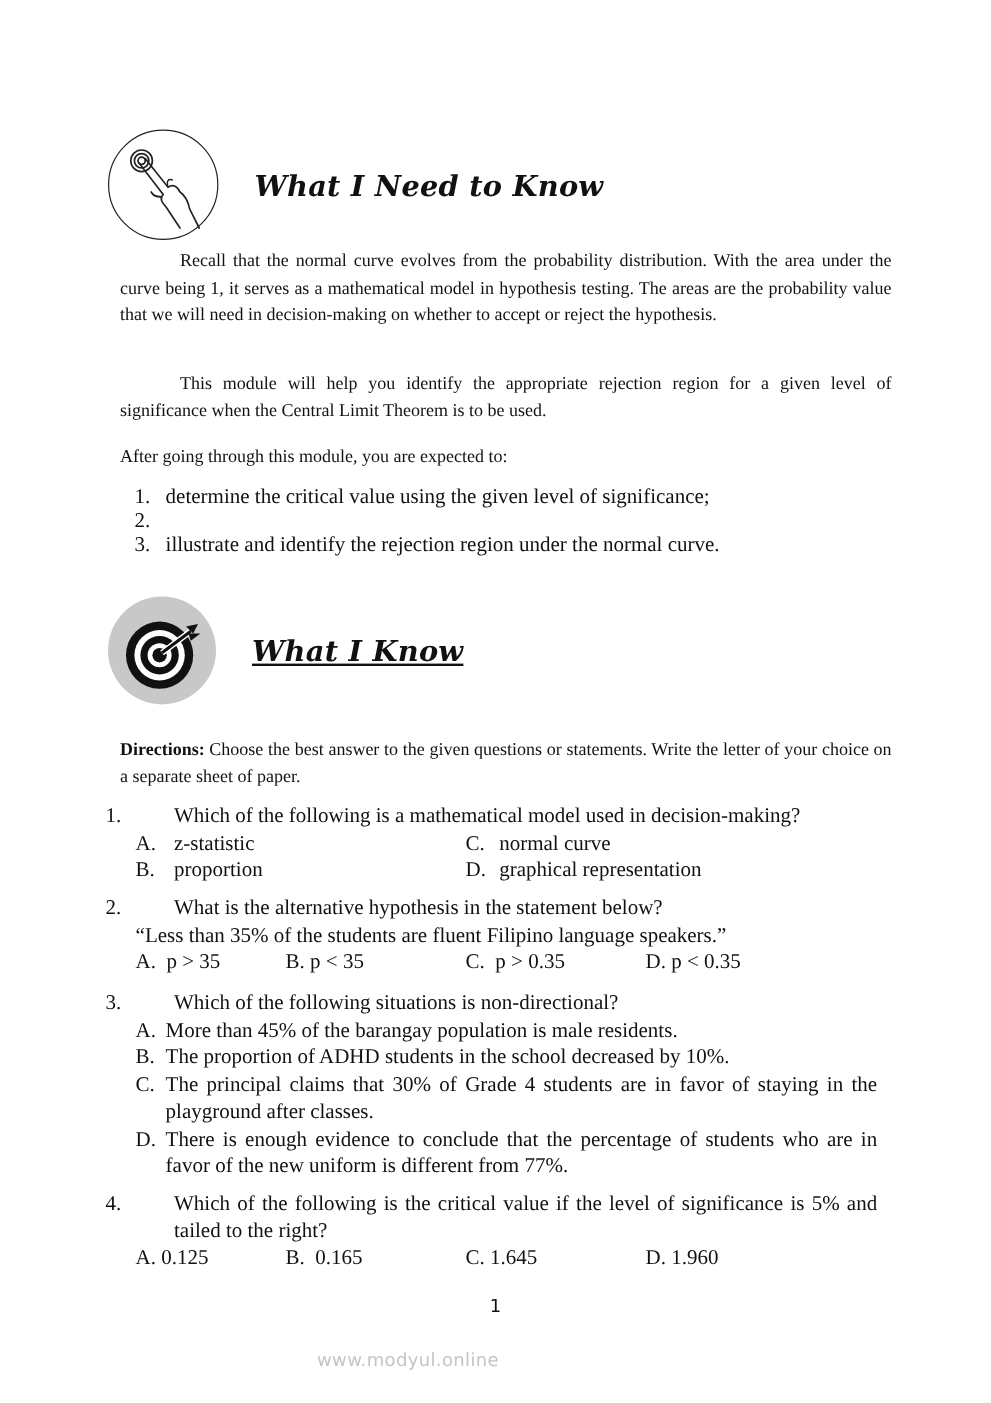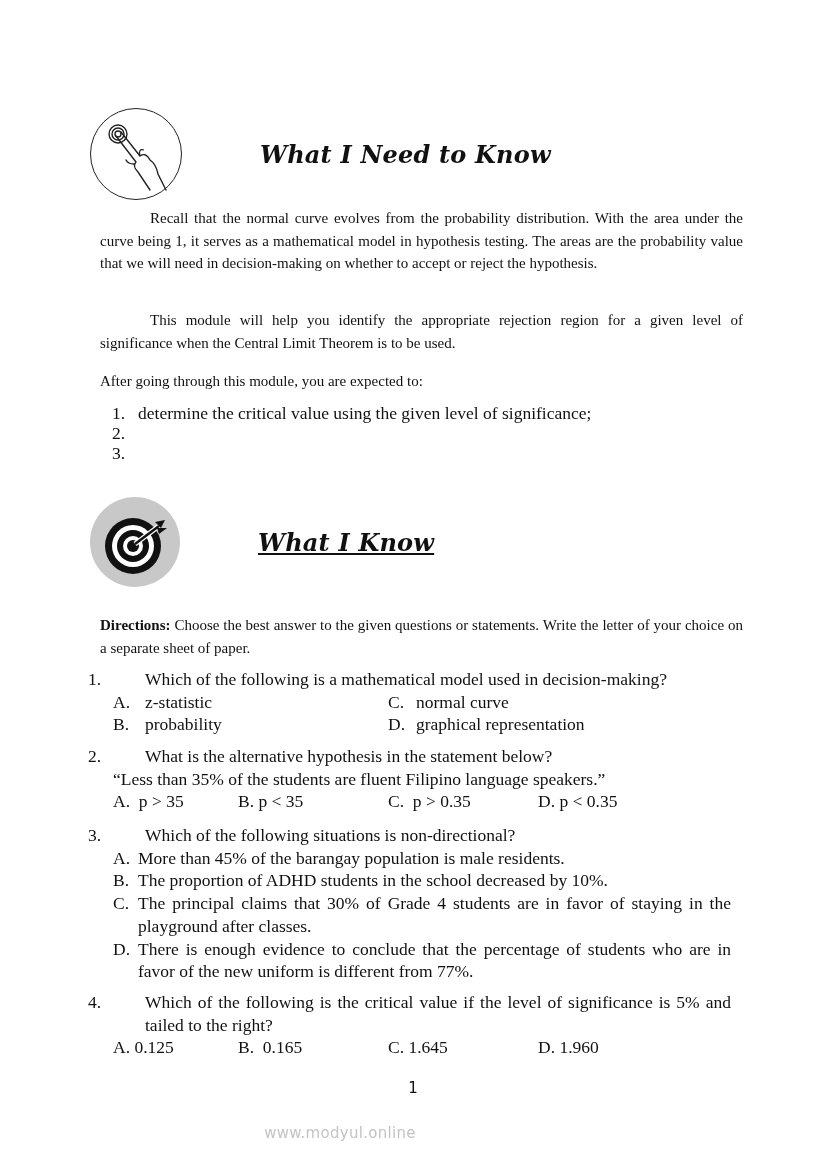--- a/index.html
+++ b/index.html
@@ -1,19 +1,19 @@
 <!DOCTYPE html>
 <html><head>
   <meta charset="utf-8">
   <style>
     html, body { margin: 0; padding: 0; background: #ffffff; }
     body { width: 826px; height: 1169px; position: relative; overflow: hidden;
            font-family: "DejaVu Serif", "Liberation Serif", serif; color: #111; }
     .page { position: absolute; left: 0; top: 0; width: 826px; height: 1169px; }
-    .section-header { position: absolute; left: 90px; display: flex; align-items: center; gap: 48px; }
+    .section-header { position: absolute; left: 90px; display: flex; align-items: center; }
     .icon-circle { width: 90px; height: 90px; border-radius: 50%; display: flex; align-items: center; justify-content: center; }
     .icon-hand { border: 1.5px solid #222; background: #fff; }
     .icon-target { background: #c8c8c8; }
     .section-title { font-family: "DejaVu Serif", serif; font-weight: bold; font-style: italic;
                      font-size: 24px; margin-left: 30px; color: #111; letter-spacing: 0.2px; }
     .body-text { position: absolute; left: 100px; width: 643px; font-family: "Liberation Serif", serif;
                  font-size: 15px; line-height: 22.7px; text-align: justify; }
     .indent { text-indent: 50px; }
     .obj-list { position: absolute; left: 112px; width: 630px; font-family: "Liberation Serif", serif;
                 font-size: 17.5px; line-height: 20px; margin: 0; padding: 0; list-style: none; }
@@ -62,20 +62,21 @@
   <ul class="obj-list" style="top:403px;">
     <li>
       <span class="num">1.</span>
       <span>determine the critical value using the given level of significance;</span>
     </li>
     <li>
       <span class="num">2.</span>
     </li>
     <li>
       <span class="num">3.</span>
+      <span>illustrate and identify the rejection region under the normal curve.</span>
     </li>
   </ul>
 
   <div class="section-header" style="top:497px;text-decoration:underline;">
     <div class="icon-circle icon-target">
       <svg width="80" height="80" viewBox="0 0 80 80">
         <circle cx="38" cy="44" r="28" fill="#111"></circle>
         <circle cx="38" cy="44" r="21" fill="#fff"></circle>
         <circle cx="38" cy="44" r="16" fill="#111"></circle>
         <circle cx="38" cy="44" r="10" fill="#fff"></circle>
@@ -99,21 +100,21 @@
       <div class="opt-item">
         <span class="opt-letter" style="width:32px;">A.</span>
         <span>z-statistic</span>
       </div>
       <div class="opt-item">
         <span class="opt-letter" style="width:28px;">C.</span>
         <span>normal curve</span>
       </div>
       <div class="opt-item">
         <span class="opt-letter" style="width:32px;">B.</span>
-        <span>probability</span>
+        <span>proportion</span>
       </div>
       <div class="opt-item">
         <span class="opt-letter" style="width:28px;">D.</span>
         <span>graphical representation</span>
       </div>
     </div>
   </div>
 
   <div class="q" style="top:745px;">
     <div class="q-row">

